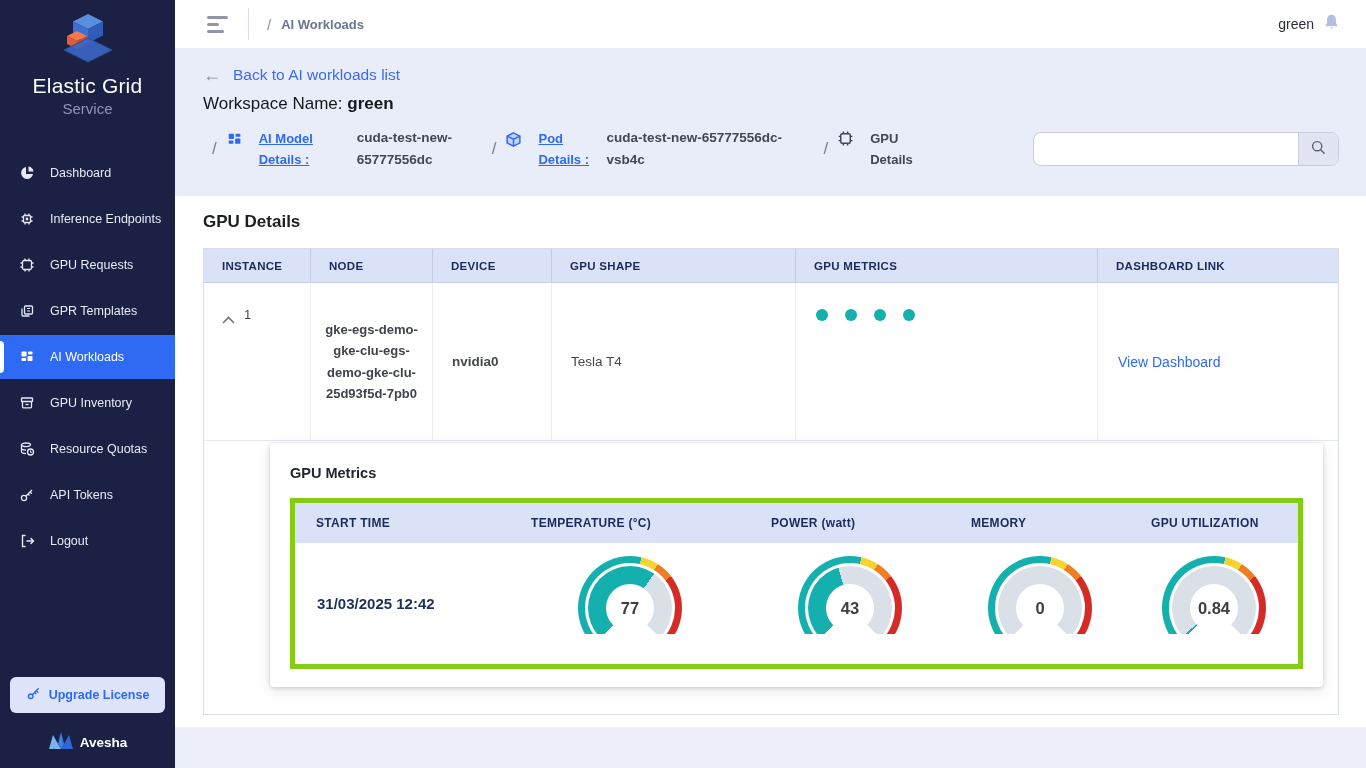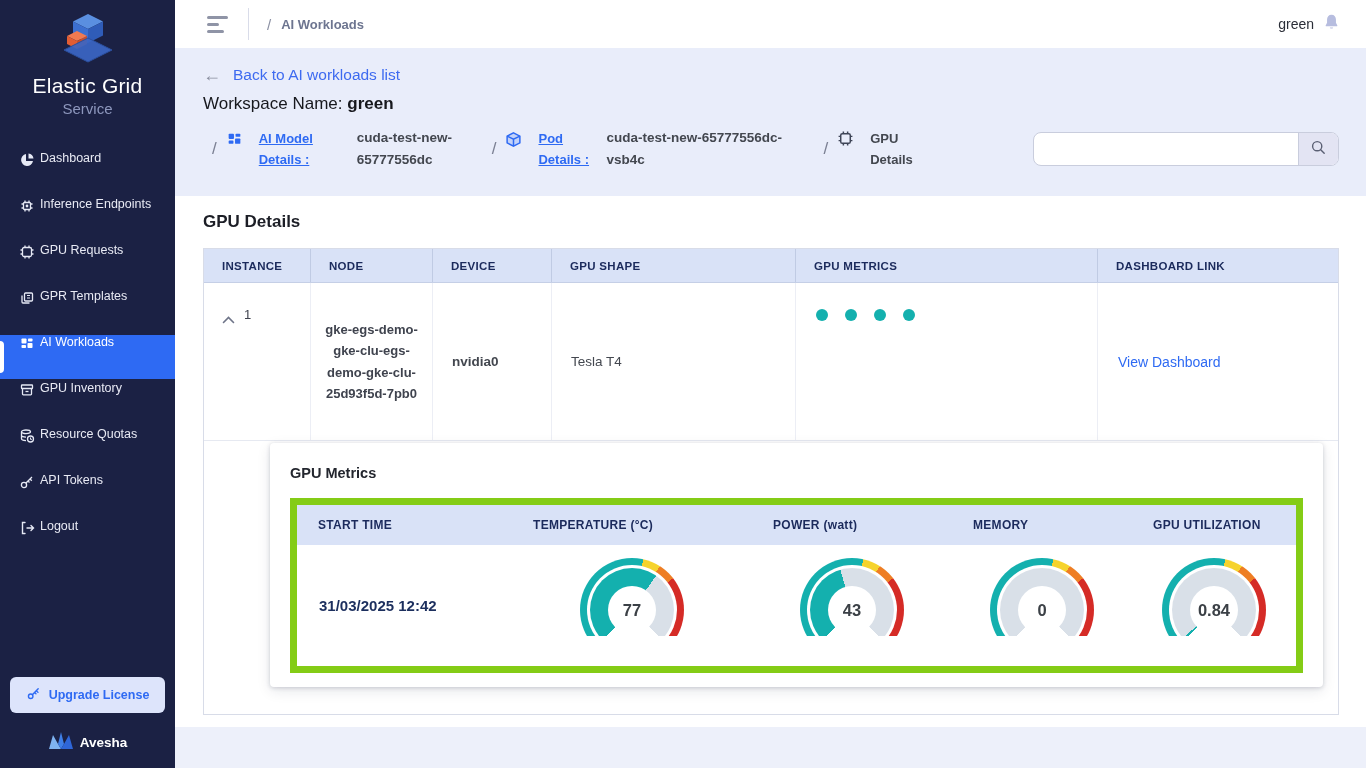--- a/index.html
+++ b/index.html
@@ -7,21 +7,21 @@
   body { font-family:"Liberation Sans", sans-serif; background:#edf0fa; }
   .app { display:flex; width:1366px; height:768px; }
 
   
   .sidebar { width:175px; height:768px; background:#1b2144; color:#e8eaf4; flex-shrink:0;
              display:flex; flex-direction:column; position:relative; }
   .brand { text-align:center; padding-top:12px; }
   .brand-title { color:#fff; font-size:21px; font-weight:500; letter-spacing:.2px; margin-top:6px; }
   .brand-sub { color:#8d97bd; font-size:15px; margin-top:2px; }
   nav { margin-top:34px; }
-  .nav-item { display:flex; align-items:flex-start; gap:4px; height:44px; padding:0 0 0 18px;
+  .nav-item { display:flex; align-items:center; gap:14px; height:44px; padding:0 0 0 18px;
               font-size:12.5px; font-weight:500; color:#e8eaf4; cursor:pointer; position:relative; margin-bottom:2px;}
   .nav-item .nicon { width:18px; height:18px; display:flex; align-items:center; justify-content:center; flex-shrink:0;}
   .nav-item.active { background:#2e6af3; color:#fff; }
   .nav-item.active::before { content:""; position:absolute; left:0; top:6px; bottom:6px; width:4px;
               background:#fff; border-radius:0 4px 4px 0; }
   .nav-item .chev { margin-left:auto; margin-right:16px; }
   .sidebar-bottom { margin-top:auto; padding-bottom:14px; text-align:center; }
   .upgrade-btn { display:inline-flex; align-items:center; gap:8px; background:#dde4fb; color:#2e6af3;
               border:none; border-radius:6px; font-family:inherit; font-size:12.5px; font-weight:600;
               padding:9px 16px; cursor:pointer; margin-bottom:18px; }
@@ -83,21 +83,21 @@
   .cell-dots { padding:26px 0 0 20px; display:flex; gap:17px; }
   .dot { width:12px; height:12px; border-radius:50%; background:#14b0ae; }
   .cell-dash { display:flex; align-items:center; padding-left:20px; }
   .view-dash { color:#2e6af3; font-size:14px; font-weight:400; cursor:pointer; }
 
   
   .expanded { position:relative; height:262px; }
   .metrics-panel { position:absolute; left:66px; right:15px; top:2px; height:244px; background:#fff;
             border-radius:4px; box-shadow:0 1px 4px rgba(20,30,60,.18), 0 4px 14px rgba(20,30,60,.10); padding:22px 20px 0 20px; }
   .metrics-panel h3 { font-size:14.5px; font-weight:700; color:#23262e; }
-  .subtable { margin-top:17px; border:7px solid #84cc16; }
+  .subtable { margin-top:17px; border:5px solid #84cc16; }
   .s-head { display:grid; grid-template-columns:215px 240px 200px 180px 1fr; background:#d9e2f7; }
   .s-head > div { height:40px; display:flex; align-items:center; padding-left:21px; font-size:12px;
             font-weight:700; color:#1b2a5c; letter-spacing:.3px; }
   .s-row { display:grid; grid-template-columns:215px 240px 200px 180px 1fr; height:121px; background:#fff; }
   .cell-time { display:flex; align-items:center; padding-left:22px; font-size:15px; font-weight:700; color:#1c2f5e; }
   .cell-gauge { display:flex; justify-content:center; padding-top:13px; }
 
   
   .gauge { width:104px; height:78px; position:relative; overflow:hidden; }
   .gauge .lay { position:absolute; border-radius:50%; }

